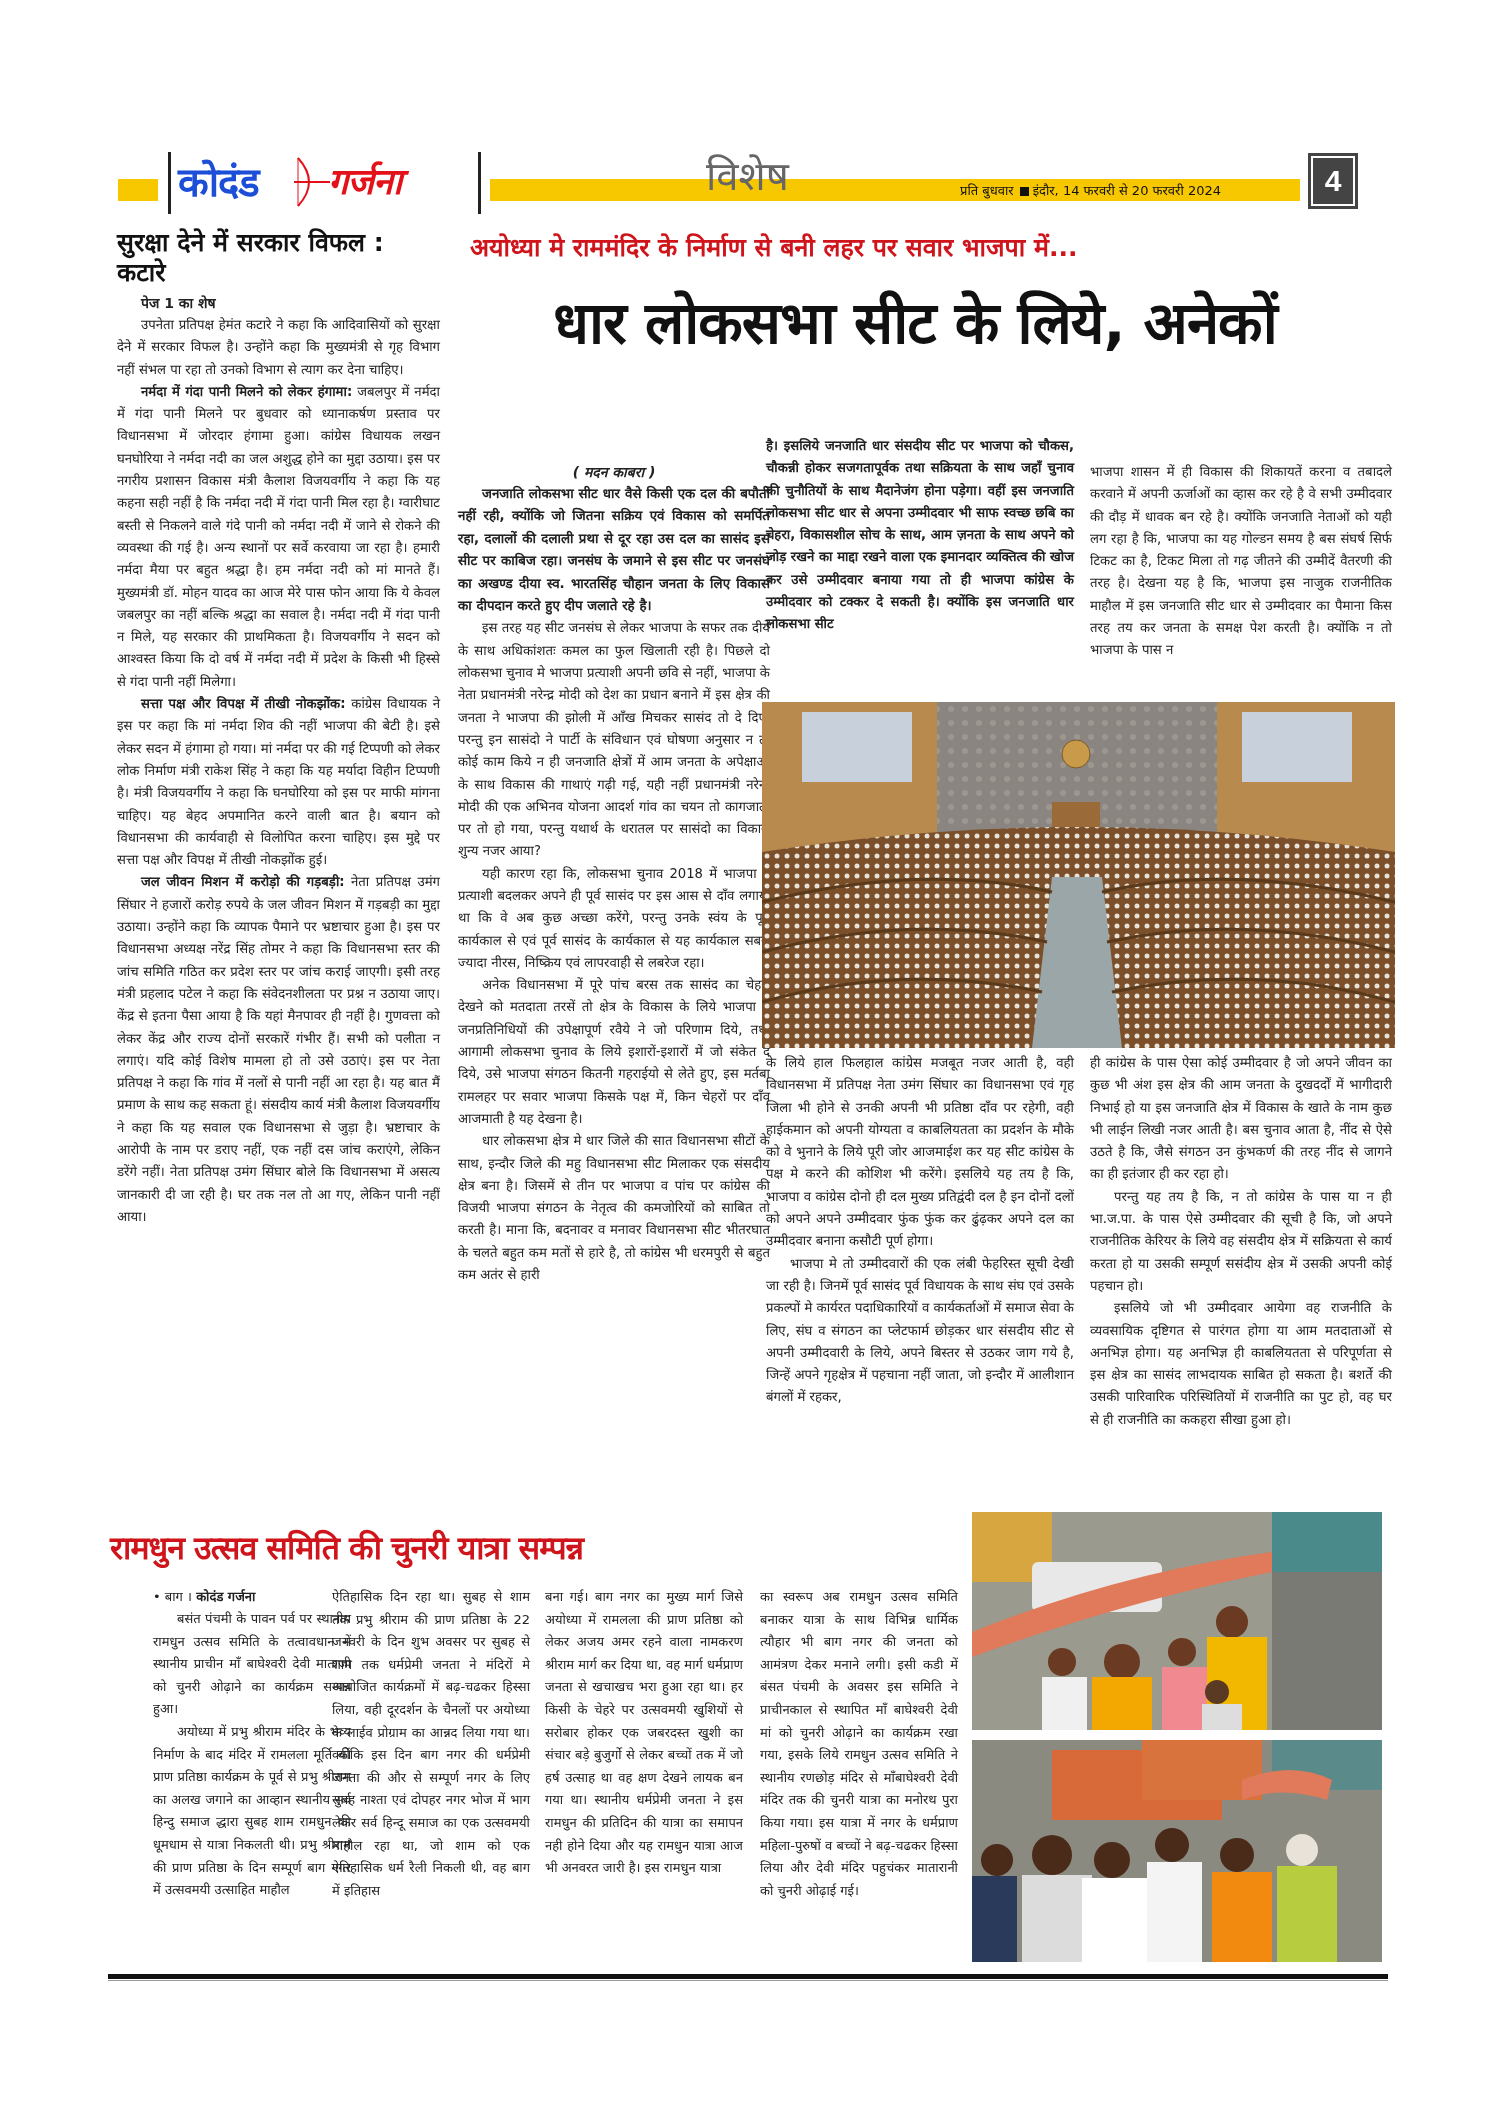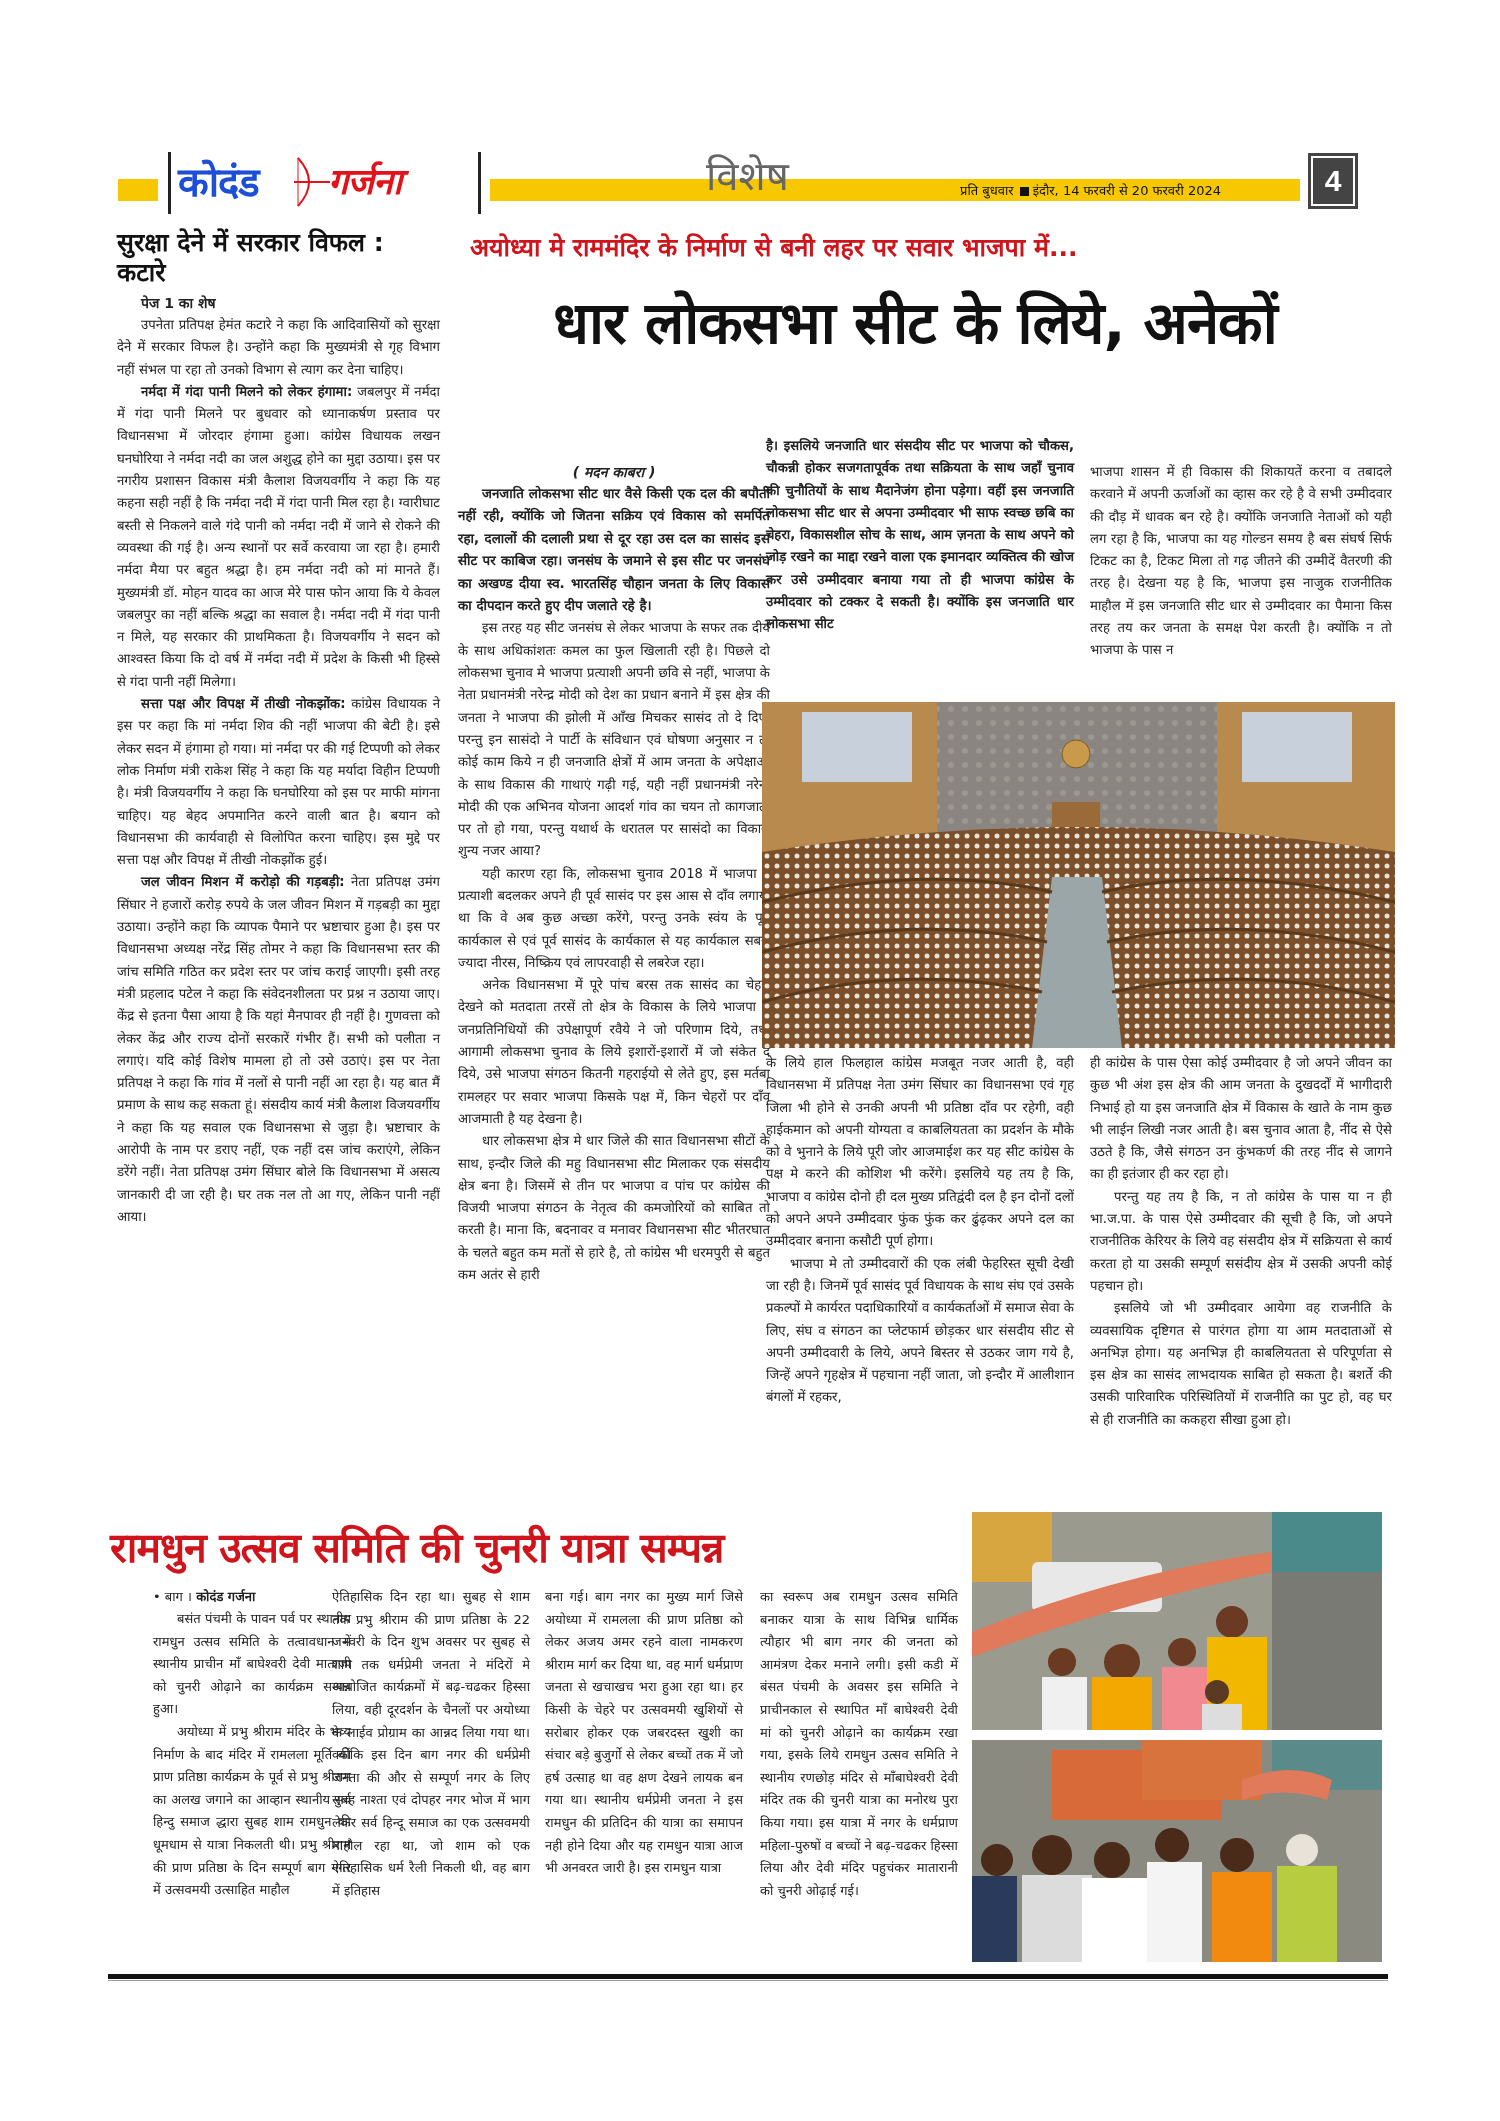--- a/index.html
+++ b/index.html
@@ -39,21 +39,21 @@
   .c2 { left: 766px; top: 435px; width: 308px; font-weight: bold; }
   .c3 { left: 1090px; top: 461px; width: 302px; }
   .c2b { left: 766px; top: 1052px; width: 308px; }
   .c3b { left: 1090px; top: 1052px; width: 302px; }
   .byline { text-align: center; font-size: 14px; font-weight: bold; line-height: 22px; font-style: italic; }
   .intro { font-size: 13.4px; font-weight: bold; line-height: 22.4px; text-align: justify; text-indent: 24px; }
 
   .parliament { left: 762px; top: 702px; width: 633px; height: 346px; overflow: hidden; background: #6b4a2e; }
 
   
-  .bottom-head { left: 110px; top: 1518px; font-size: 41px; font-weight: bold; color: #d0141b; white-space: nowrap; line-height: 60px; letter-spacing: -1px; }
+  .bottom-head { left: 110px; top: 1518px; font-size: 32px; font-weight: bold; color: #d0141b; white-space: nowrap; line-height: 60px; letter-spacing: -1px; }
   .b-col { top: 1586px; width: 198px; }
   .bc1 { left: 117px; margin-left: 36px; }
   .bc2 { left: 332px; }
   .bc3 { left: 545px; }
   .bc4 { left: 760px; }
   .b-col p.body { font-size: 13px; line-height: 22.6px; }
   .dateline { font-size: 13px; line-height: 22px; }
   .dateline b { font-weight: bold; }
 
   .photo1 { left: 972px; top: 1512px; width: 410px; height: 218px; overflow: hidden; }

